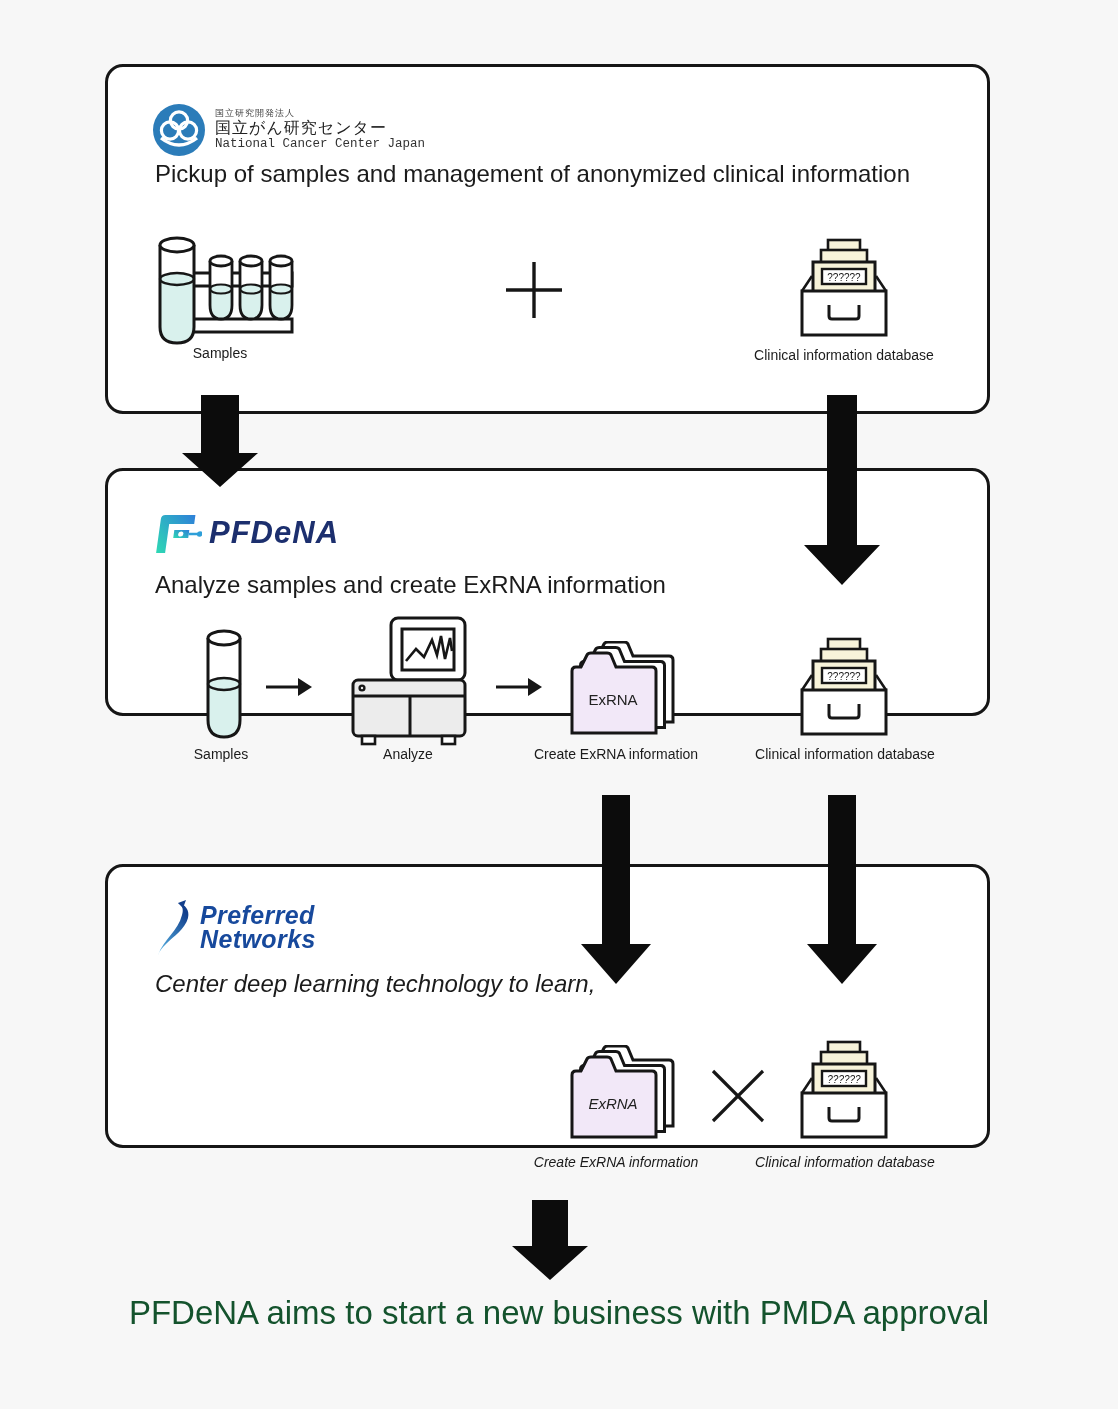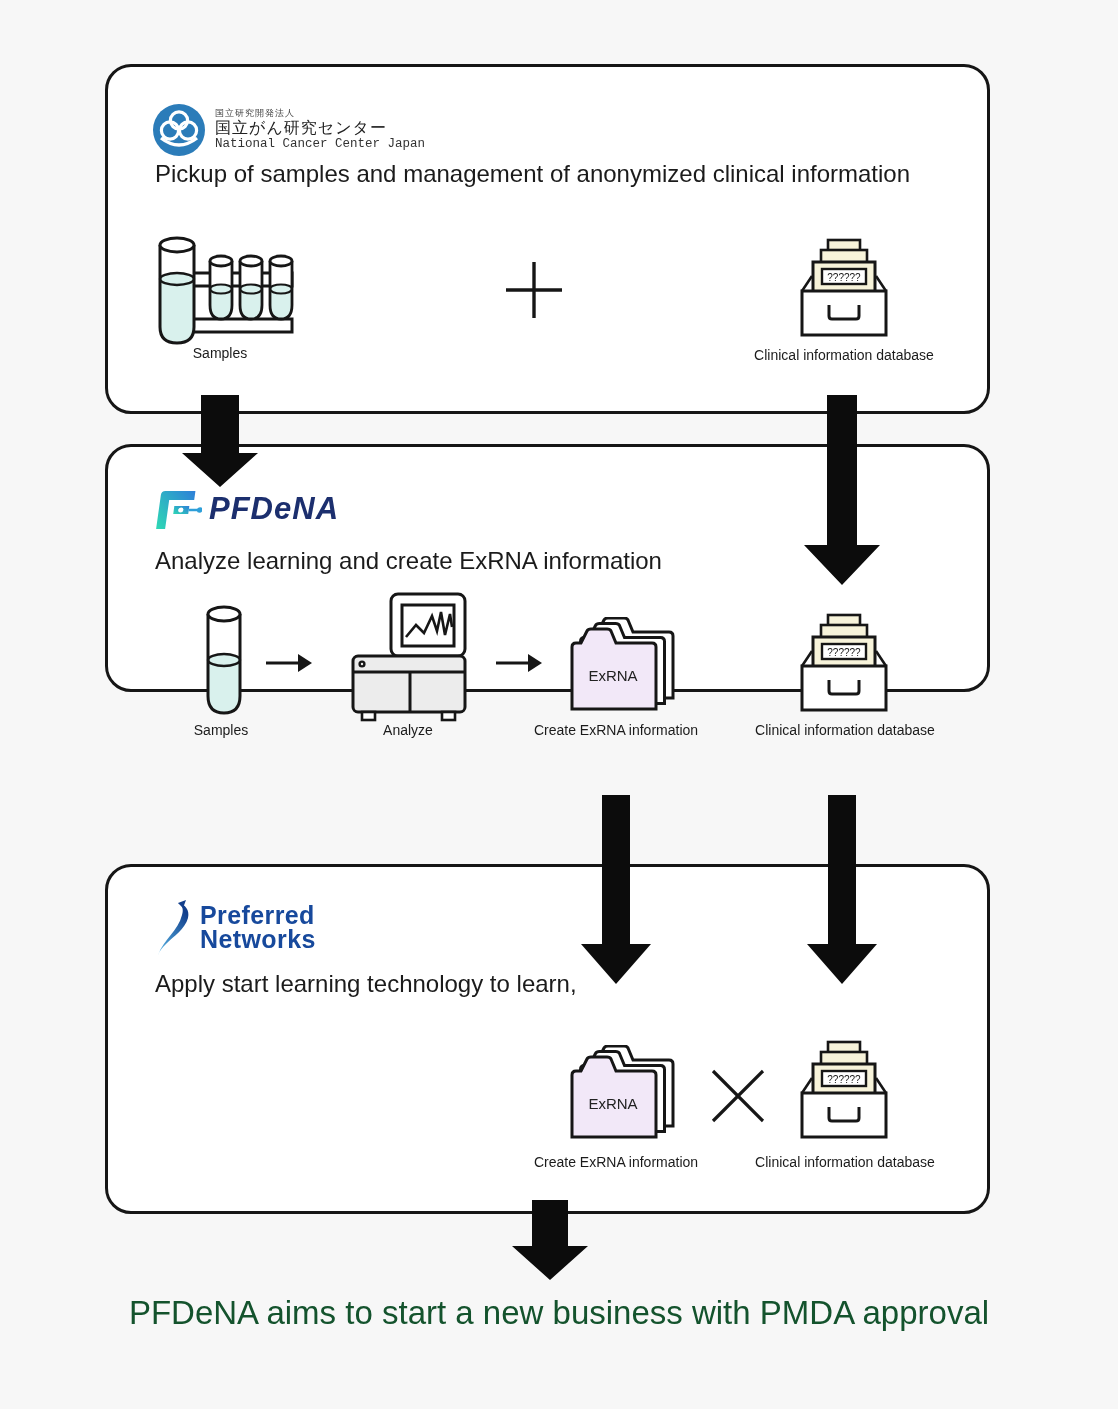--- a/index.html
+++ b/index.html
@@ -3,26 +3,26 @@
 <meta charset="utf-8">
 <style>
   html,body { margin:0; padding:0; background:#f7f7f7; }
   .page {
     position:relative; width:1118px; height:1409px;
     background:#f7f7f7; overflow:hidden;
     font-family:"Liberation Sans", sans-serif; color:#1b1b1b;
   }
   .panel {
     position:absolute; left:105px; width:885px;
-    background:#ffffff; border:3px solid #161616; border-radius:26px;
+    background:#ffffff; border:3px solid #161616; border-radius:18px;
     box-sizing:border-box; z-index:1;
   }
   #panel1 { top:64px;  height:350px; }
-  #panel2 { top:444px; height:248px; }
-  #panel3 { top:864px; height:350px; }
+  #panel2 { top:468px; height:248px; }
+  #panel3 { top:864px; height:284px;font-style:italic; }
 
   .panel-title { position:absolute; left:47px; font-size:24px; line-height:1.38; color:#1b1b1b; }
   .icon { position:absolute; }
   .icon-label {
     position:absolute; transform:translateX(-50%);
     font-size:14px; color:#1b1b1b; white-space:nowrap;
   }
   .arrow { position:absolute; z-index:6; }
 
   
@@ -145,21 +145,21 @@
           <path d="M2 42 L2 8 Q2 4 6 4 L36 4 L36 13 L11 13 L11 42 Z" fill="url(#pfg)"></path>
           <rect x="17" y="19" width="15" height="8" fill="url(#pfg)"></rect>
           <circle cx="24" cy="23" r="2.6" fill="#ffffff"></circle>
           <line x1="32" y1="23" x2="42" y2="23" stroke="#2e9fd9" stroke-width="2.4"></line>
           <circle cx="43" cy="23" r="2.8" fill="#2e9fd9"></circle>
         </g>
       </svg>
       <span class="pfdena-text">PFDeNA</span>
     </div>
 
-    <div class="panel-title" style="top:97px;">Analyze learning and create ExRNA information</div>
+    <div class="panel-title" style="top:97px;">Analyze samples and create ExRNA information</div>
 
     <div class="icon" style="left:94px; top:153px;">
       <svg width="44" height="120" viewBox="0 0 44 120">
         <path d="M6 14 L6 96 Q6 113 22 113 Q38 113 38 96 L38 14" fill="#fff"></path>
         <path d="M6 60 L6 96 Q6 113 22 113 Q38 113 38 96 L38 60" fill="#d9f1ed"></path>
         <ellipse cx="22" cy="60" rx="16" ry="6" fill="#d9f1ed" stroke="#161616" stroke-width="2.4"></ellipse>
         <path d="M6 14 L6 96 Q6 113 22 113 Q38 113 38 96 L38 14" fill="none" stroke="#161616" stroke-width="3"></path>
         <ellipse cx="22" cy="14" rx="16" ry="7" fill="#fff" stroke="#161616" stroke-width="3"></ellipse>
       </svg>
     </div>
@@ -241,21 +241,21 @@
         <path d="M6 56 C12 40 26 32 30 16 C32 10 30 6 26 4 C33 5 38 11 36 19 C33 30 22 37 14 45 C11 48 8 51 6 56 Z" fill="url(#png)"></path>
         <path d="M26 4 L34 1 L31 9 Z" fill="#123f8c"></path>
       </svg>
       <div class="pn-text">
         <div>Preferred</div>
         <div>Networks</div>
       </div>
     </div>
 
     <div class="panel-title" style="top:100px;">
-      <div>Apply start learning technology to learn,</div>
+      <div>Center deep learning technology to learn,</div>
     </div>
 
     <div class="icon" style="left:460px; top:178px;">
       <svg width="110" height="96" viewBox="0 0 110 96">
         <g transform="translate(17,-11)">
           <path d="M4 92 V30 Q4 26 8 26 H13 L19 14 Q20 12 23 12 H39 Q42 12 43 14 L48 26 H84 Q88 26 88 30 V92 Z" fill="#fff" stroke="#161616" stroke-width="3"></path>
         </g>
         <g transform="translate(8.5,-5.5)">
           <path d="M4 92 V30 Q4 26 8 26 H13 L19 14 Q20 12 23 12 H39 Q42 12 43 14 L48 26 H84 Q88 26 88 30 V92 Z" fill="#fff" stroke="#161616" stroke-width="3"></path>
         </g>

